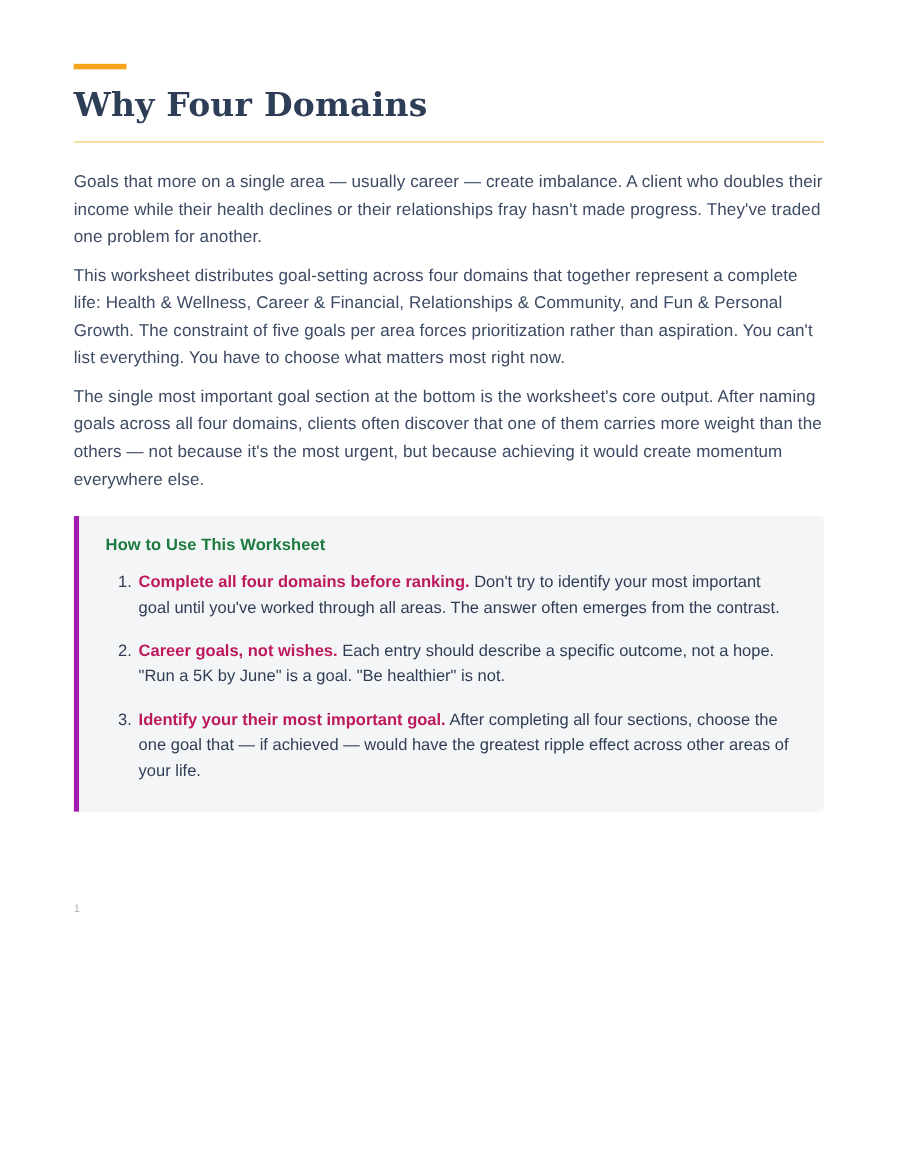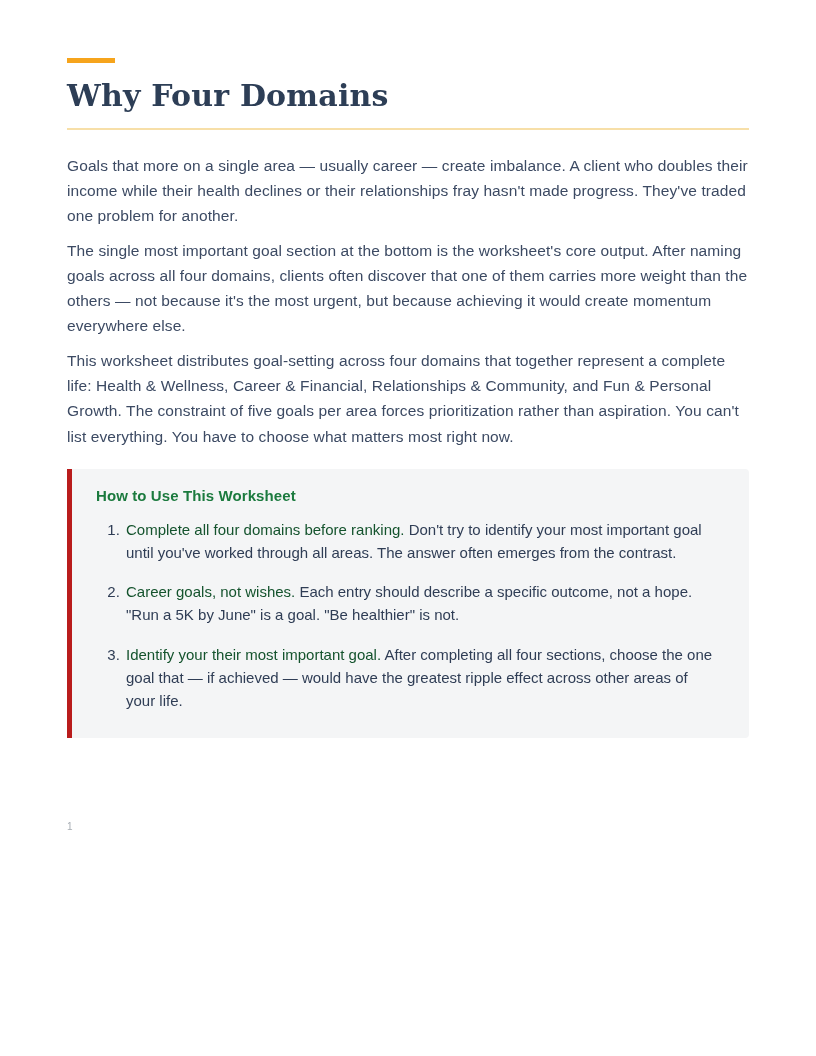--- a/index.html
+++ b/index.html
@@ -43,21 +43,21 @@
     font-size: 15.5px;
     line-height: 1.62;
     color: #3C4A63;
     margin-bottom: 10px;
     letter-spacing: 0.1px;
   }
 
   .callout {
     margin-top: 20px;
     background: #F4F5F6;
-    border-left: 5px solid #b91c1c;
+    border-left: 5px solid #a21caf;
     border-radius: 0 4px 4px 0;
     padding: 18px 28px 26px 24px;
   }
 
   .callout h2 {
     font-size: 15px;
     font-weight: 700;
     color: #1B7A3E;
     margin-bottom: 14px;
     letter-spacing: 0.1px;
@@ -68,21 +68,21 @@
   }
 
   .callout ol li {
     font-size: 15px;
     line-height: 1.55;
     color: #2F3D55;
     margin-bottom: 16px;
     padding-left: 2px;
   }
   .callout ol li:last-child { margin-bottom: 0; }
-  .callout ol li strong { font-weight: 400; color: #14532d; }
+  .callout ol li strong { font-weight: 700; color: #be185d; }
 
   .footer {
     position: absolute;
     left: 67px;
     right: 67px;
     bottom: 24px;
     display: flex;
     align-items: center;
     justify-content: space-between;
   }
@@ -115,22 +115,22 @@
 
 <div class="page">
   <div class="content">
 
     <div class="kicker-bar"></div>
 
     <h1 class="doc-title">Why Four Domains</h1>
 
     <div class="body-copy">
       <p class="body-para">Goals that more on a single area — usually career — create imbalance. A client who doubles their income while their health declines or their relationships fray hasn't made progress. They've traded one problem for another.</p>
+      <p class="body-para">This worksheet distributes goal-setting across four domains that together represent a complete life: Health &amp; Wellness, Career &amp; Financial, Relationships &amp; Community, and Fun &amp; Personal Growth. The constraint of five goals per area forces prioritization rather than aspiration. You can't list everything. You have to choose what matters most right now.</p>
       <p class="body-para">The single most important goal section at the bottom is the worksheet's core output. After naming goals across all four domains, clients often discover that one of them carries more weight than the others — not because it's the most urgent, but because achieving it would create momentum everywhere else.</p>
-      <p class="body-para">This worksheet distributes goal-setting across four domains that together represent a complete life: Health &amp; Wellness, Career &amp; Financial, Relationships &amp; Community, and Fun &amp; Personal Growth. The constraint of five goals per area forces prioritization rather than aspiration. You can't list everything. You have to choose what matters most right now.</p>
     </div>
 
     <div class="callout">
       <h2>How to Use This Worksheet</h2>
       <ol>
         <li>
           <strong>Complete all four domains before ranking.</strong><span> Don't try to identify your most important goal until you've worked through all areas. The answer often emerges from the contrast.</span>
         </li>
         <li>
           <strong>Career goals, not wishes.</strong><span> Each entry should describe a specific outcome, not a hope. "Run a 5K by June" is a goal. "Be healthier" is not.</span>

